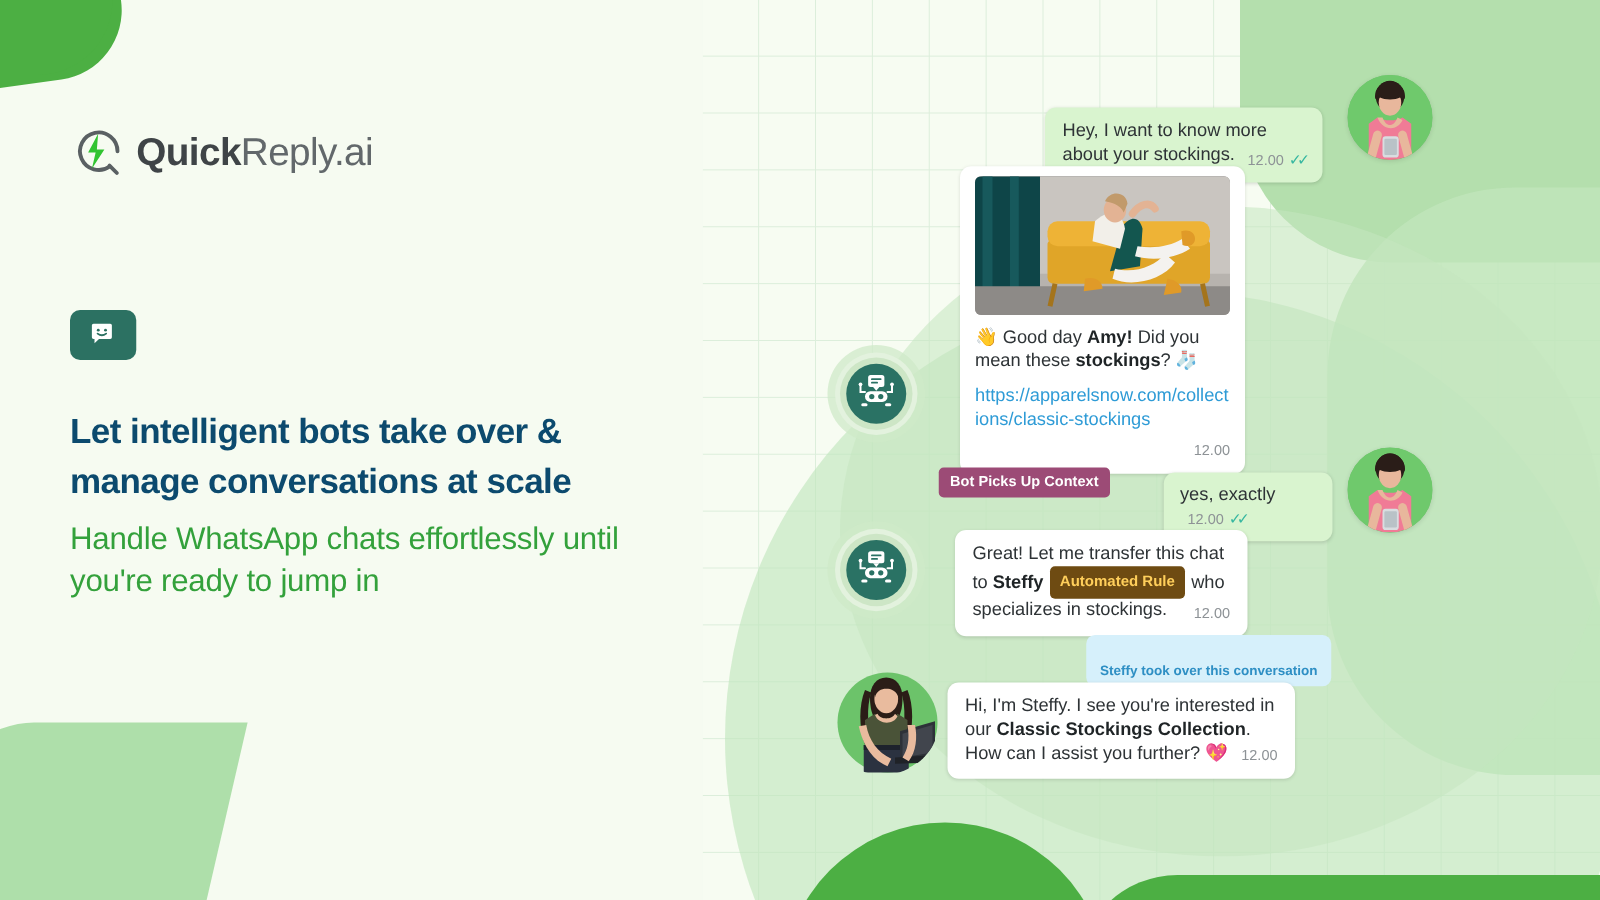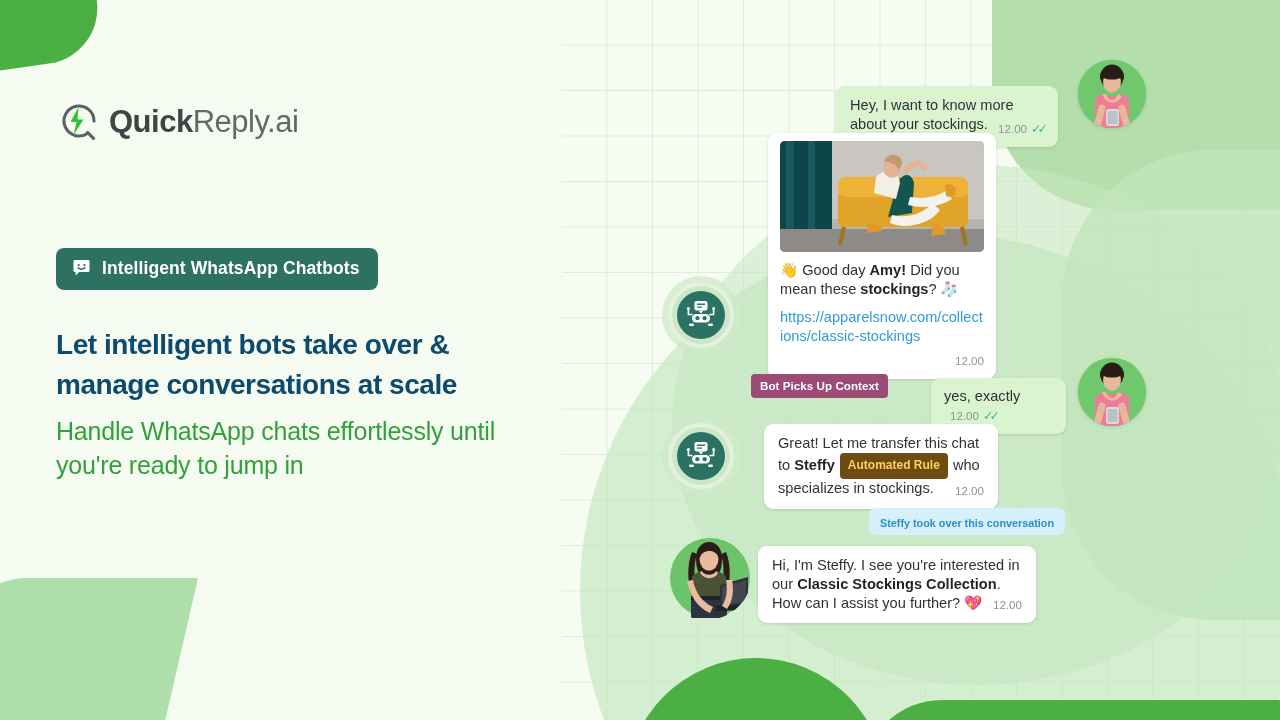--- a/index.html
+++ b/index.html
@@ -131,21 +131,21 @@
     font-size:11.6px; font-weight:700; padding:5px 9px 6px;
     border-radius:4px; white-space:nowrap; letter-spacing:.05px;
   }
   .tag-rule{
     display:inline-block; background:#6e4b12; color:#ffcf5b;
     font-size:12px; font-weight:700; padding:3px 8px 4px;
     border-radius:4px; vertical-align:1px; margin:0 1px;
   }
   .sys-pill{
     position:absolute; background:#d6f0fb; color:#2e8fc4;
-    font-size:10.8px; font-weight:700; padding:9px 11px 6px;
+    font-size:10.8px; font-weight:700; padding:23px 11px 6px;
     border-radius:7px; white-space:nowrap;
   }
   .link{ color:#2e9bd6; word-break:break-all; display:block; margin-top:9px; line-height:19px;}
   b{ font-weight:700; color:#1f2426; }
 </style>
 </head>
 <body>
 
 <div class="left-panel">
 
@@ -166,21 +166,20 @@
 
   <div class="badge-pill">
     <span class="badge-ico">
       <svg width="19" height="19" viewBox="0 0 19 19">
         <path d="M1.5 2.2a1.3 1.3 0 0 1 1.3-1.3h13.4a1.3 1.3 0 0 1 1.3 1.3v9.6a1.3 1.3 0 0 1-1.3 1.3H7.2l-3.6 3.5v-3.5H2.8a1.3 1.3 0 0 1-1.3-1.3z" fill="#ffffff"></path>
         <circle cx="6.6" cy="6.1" r="1.15" fill="#2c7162"></circle>
         <circle cx="12.4" cy="6.1" r="1.15" fill="#2c7162"></circle>
         <path d="M6.1 8.9q3.4 2.6 6.8 0" fill="none" stroke="#2c7162" stroke-width="1.5" stroke-linecap="round"></path>
       </svg>
     </span>
-    <span>Intelligent WhatsApp Chatbots</span>
   </div>
 
   <h1 class="headline">
     <span>Let intelligent bots take over &amp;</span><br>
     <span>manage conversations at scale</span>
   </h1>
 
   <p class="subhead">
     <span>Handle WhatsApp chats effortlessly until</span><br>
     <span>you're ready to jump in</span>

